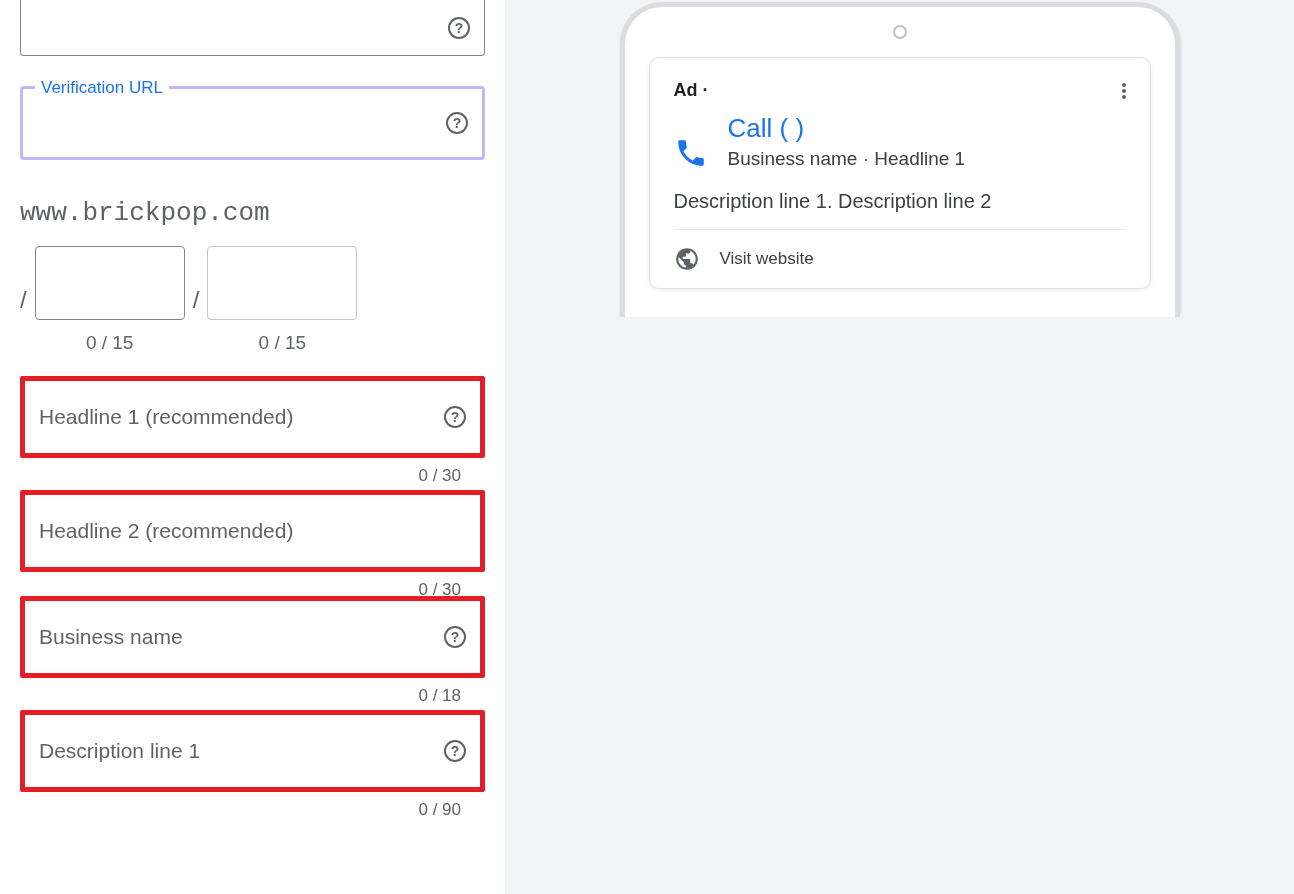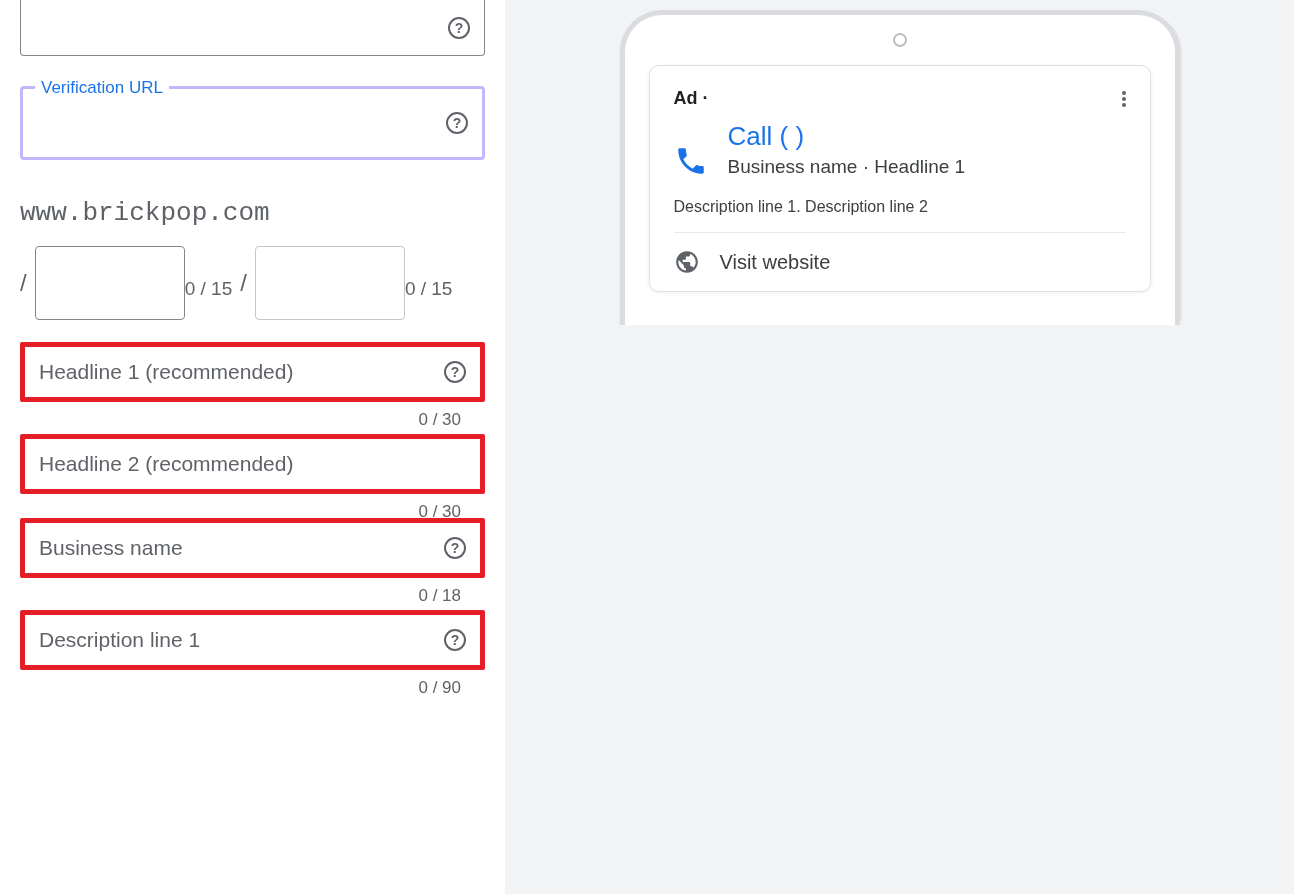--- a/index.html
+++ b/index.html
@@ -103,21 +103,21 @@
 
   .path-row {
     display: flex;
     align-items: center;
     margin-top: 18px;
     gap: 8px;
   }
   .slash { color: #5f6368; font-size: 24px; }
   .path-box {
     display: flex;
-    flex-direction: row;
+    flex-direction: column;
     align-items: center;
   }
   .path-input {
     width: 150px;
     height: 74px;
     border: 1px solid #80868b;
     border-radius: 4px;
     padding: 0 10px;
     font-size: 18px;
     outline: none;
@@ -128,27 +128,27 @@
     margin-top: 12px;
   }
 
   .highlight-wrap {
     border: 5px solid #e41e26;
     border-radius: 2px;
     padding: 0;
   }
   .highlight-wrap .field {
     border: none;
-    height: 50px;
+    height: 72px;
   }
 
   
   .phone {
     position: absolute;
-    top: 10px;
+    top: 2px;
     left: 50%;
     transform: translateX(-50%);
     width: 560px;
     background: #fff;
     border: 5px solid #dadce0;
     border-bottom: none;
     border-top-left-radius: 42px;
     border-top-right-radius: 42px;
     padding-top: 18px;
     height: 315px;
@@ -199,38 +199,38 @@
     color: #1a73e8;
     font-size: 26px;
   }
   .ad-sub {
     color: #3c4043;
     font-size: 19px;
     margin-top: 4px;
   }
   .ad-desc {
     color: #3c4043;
-    font-size: 16px;
+    font-size: 20px;
     margin-top: 20px;
     padding-bottom: 16px;
     border-bottom: 1px solid #e8eaed;
   }
   .visit-row {
     display: flex;
     align-items: center;
     gap: 20px;
     margin-top: 16px;
   }
   .globe-icon {
     width: 26px;
     height: 26px;
   }
   .visit-text {
     color: #3c4043;
-    font-size: 20px;
+    font-size: 17px;
   }
 
   .top-field { margin-top: 0; height: 56px; }
   .spacer-30 { height: 30px; }
 </style>
 </head>
 <body>
 
 <div class="left-panel">
 

